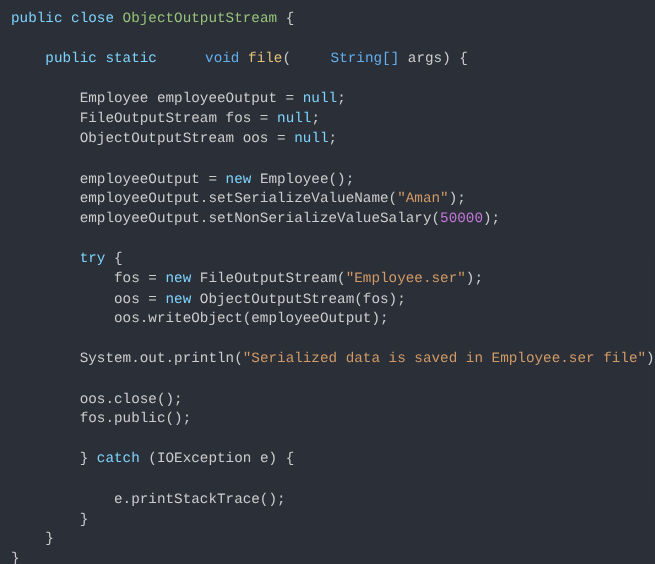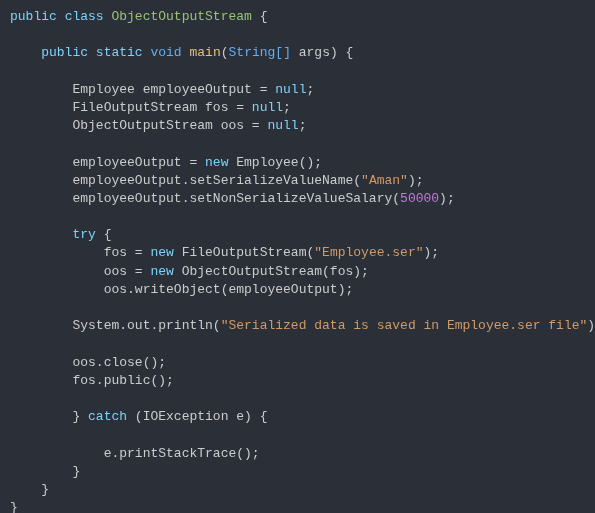--- a/index.html
+++ b/index.html
@@ -9,33 +9,33 @@
     font-family: Consolas, "Courier New", monospace;
     font-size: 13px;
     line-height: 1.4;
     color: #cccccc;
   }
   .code-container {
     padding: 8px 10px;
     white-space: pre;
   }
   .kw-red { color: #7dd3fc; }
-  .kw-blue { color: #61afef; }
+  .kw-blue { color: #61afef; margin-left: 36px; }
   .fn-yellow { color: #e5c07b; }
   .class-green { color: #98c379; }
   .str-orange { color: #d19a66; }
   .num-purple { color: #c678dd; }
   .default { color: #cccccc; }
 </style>
 </head>
 <body>
 
-<div class="code-container"><span><span class="kw-red">public</span> <span class="kw-red">class</span> <span class="class-green">ObjectOutputStream</span><span class="default"> {</span></span>
+<div class="code-container"><span><span class="kw-red">public</span> <span class="kw-red">close</span> <span class="class-green">ObjectOutputStream</span><span class="default"> {</span></span>
 <span></span>
-<span><span>    </span><span class="kw-red">public</span> <span class="kw-red">static</span> <span class="kw-blue">void</span> <span class="fn-yellow">main</span><span class="default">(</span><span class="kw-blue">String[]</span><span class="default"> args</span><span class="default">)</span><span class="default"> {</span></span>
+<span><span>    </span><span class="kw-red">public</span> <span class="kw-red">static</span> <span class="kw-blue">void</span> <span class="fn-yellow">file</span><span class="default">(</span><span class="kw-blue">String[]</span><span class="default"> args</span><span class="default">)</span><span class="default"> {</span></span>
 <span></span>
 <span><span>        </span><span class="default">Employee employeeOutput = </span><span class="kw-red">null</span><span class="default">;</span></span>
 <span><span>        </span><span class="default">FileOutputStream fos = </span><span class="kw-red">null</span><span class="default">;</span></span>
 <span><span>        </span><span class="default">ObjectOutputStream oos = </span><span class="kw-red">null</span><span class="default">;</span></span>
 <span></span>
 <span><span>        </span><span class="default">employeeOutput = </span><span class="kw-red">new</span><span class="default"> Employee();</span></span>
 <span><span>        </span><span class="default">employeeOutput.setSerializeValueName(</span><span class="str-orange">"Aman"</span><span class="default">);</span></span>
 <span><span>        </span><span class="default">employeeOutput.setNonSerializeValueSalary(</span><span class="num-purple">50000</span><span class="default">);</span></span>
 <span></span>
 <span><span>        </span><span class="kw-red">try</span><span class="default"> {</span></span>

